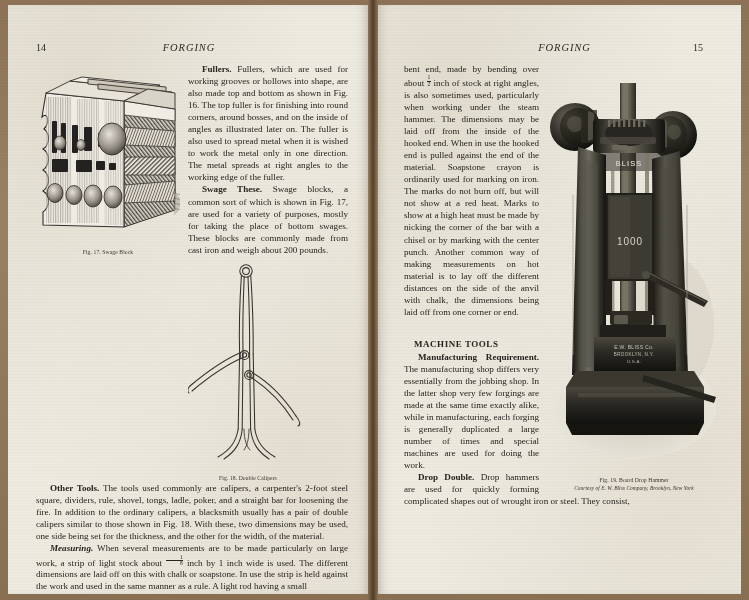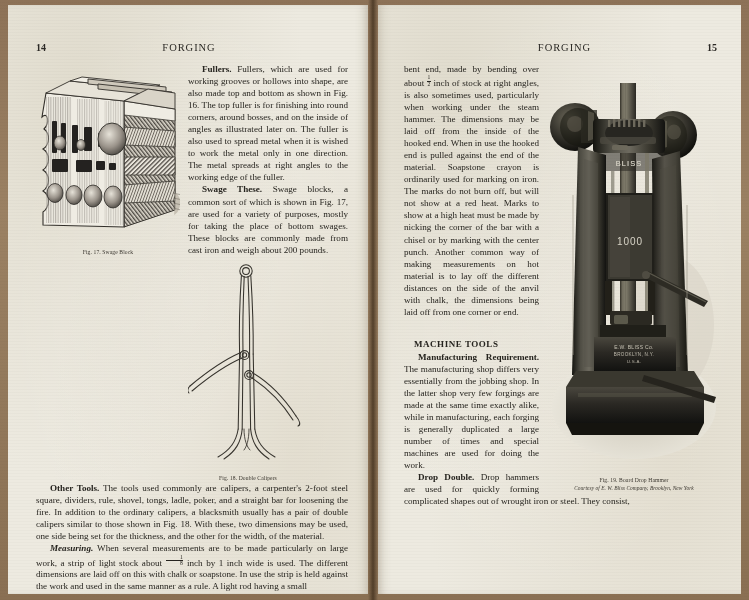--- a/index.html
+++ b/index.html
@@ -63,25 +63,25 @@
   
   .runhead{
     position:absolute;
     top: 37px;
     left: 0; right: 0;
     height: 14px;
     font-size: 10.5px;
     letter-spacing: .09em;
     color: #2c2a26;
   }
-  .runhead .folio{ position:absolute; font-size:10px; letter-spacing:0;font-weight:bold; }
+  .runhead .folio{ position:absolute; font-size:10px; letter-spacing:0; }
   #left-folio  { left: 28px;  top:0; }
-  #right-folio { right: 24px; top:0; }
+  #right-folio { right: 38px; top:0; }
   .runhead .title{
-    position:absolute; left:8px; right:0; text-align:center;
+    position:absolute; left:8px; right:0; text-align:center;font-style:italic;
   }
   #left-runtitle { padding-right: 6px; }
   #right-runtitle{ padding-left: 2px; }
 
   
   .body{
     position:absolute;
     top: 58px;
     font-size: 9.1px;
     line-height: 12.05px;

